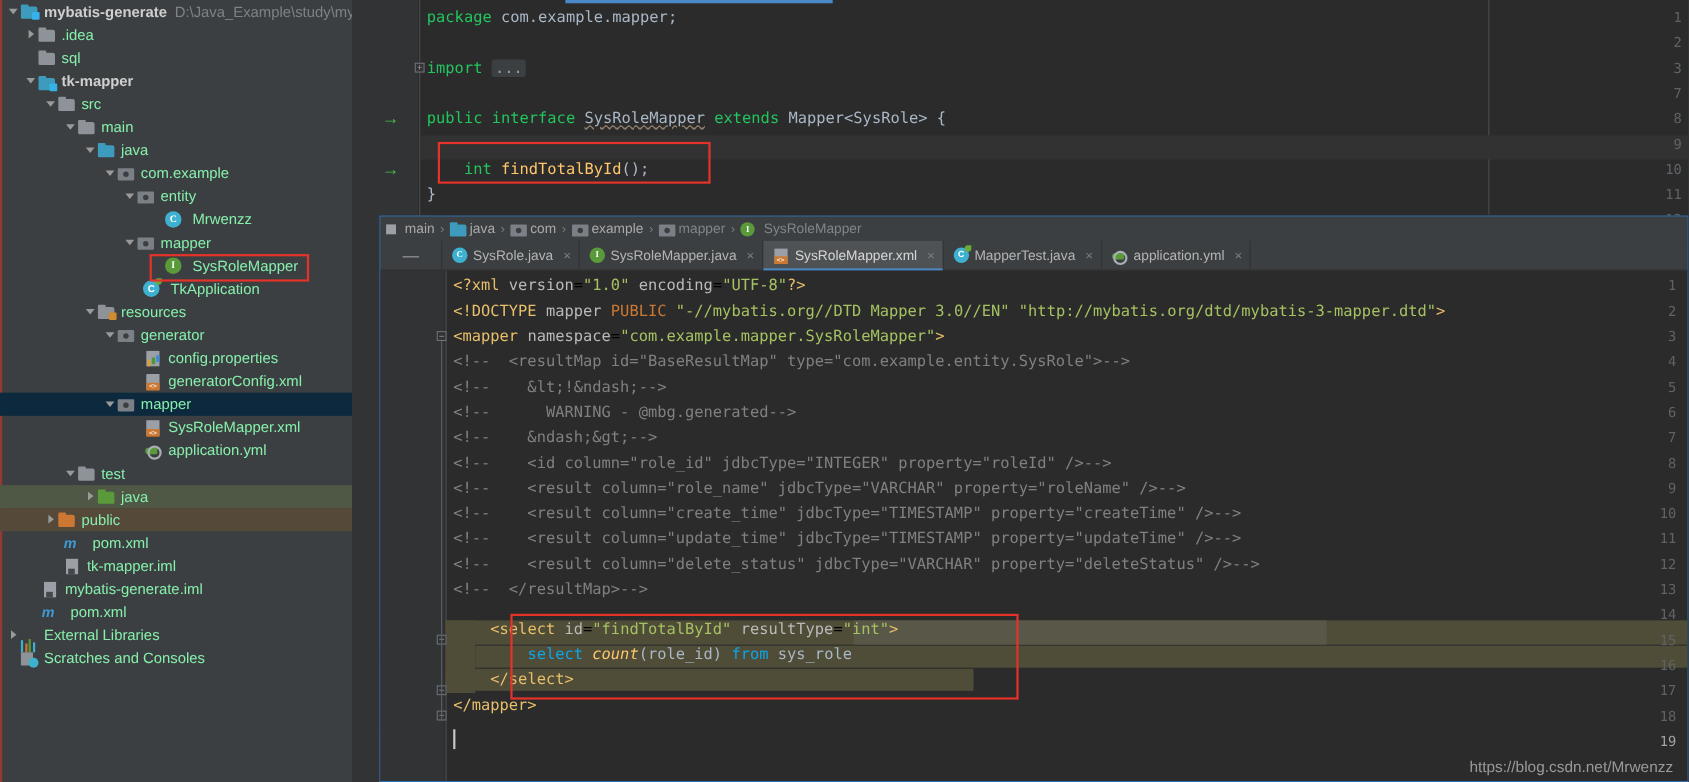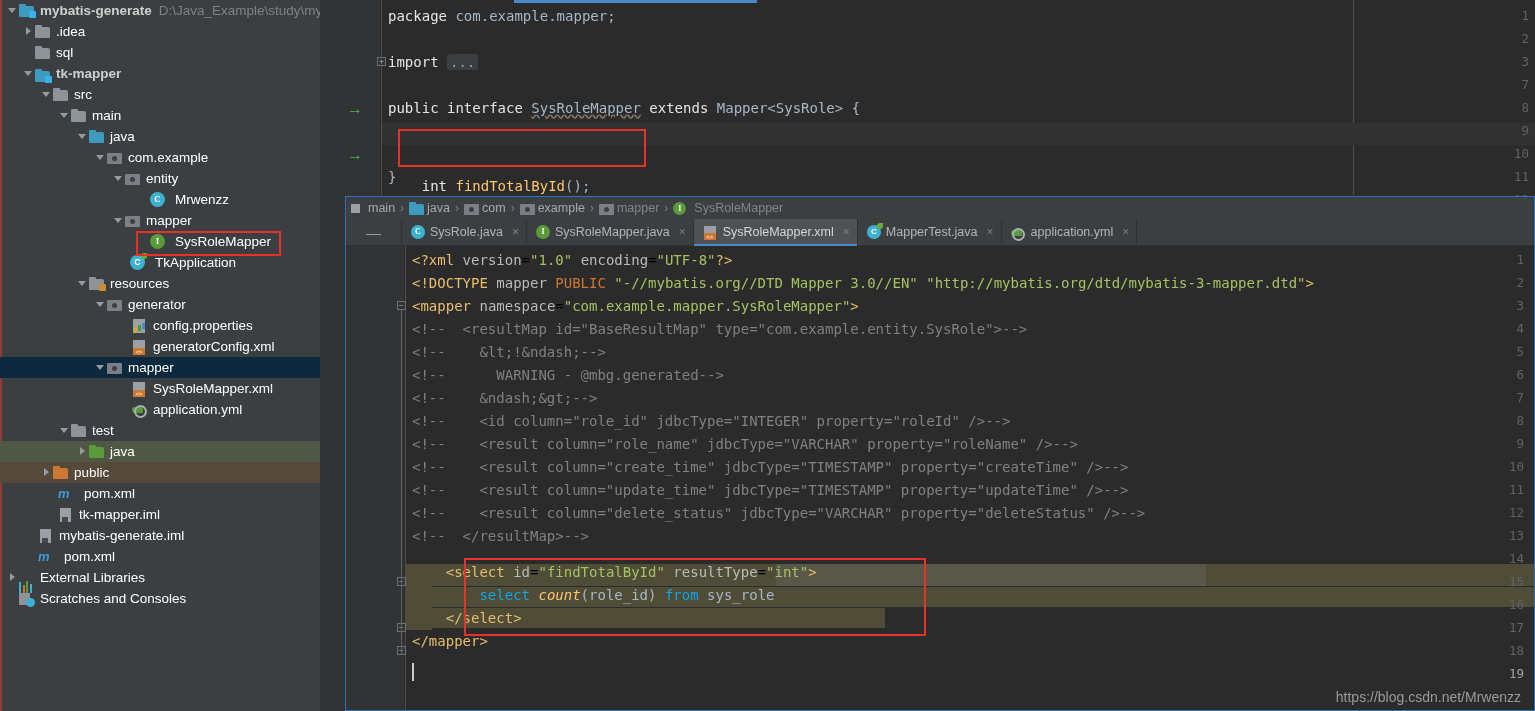--- a/index.html
+++ b/index.html
@@ -32,21 +32,21 @@
     content: ""; position: absolute; left: 2px; top: 8px;
     border-left: 4.5px solid transparent; border-right: 4.5px solid transparent;
     border-top: 5px solid #9a9a9a;
   }
   .tree-row .arrow.right::before {
     content: ""; position: absolute; left: 3.5px; top: 6px;
     border-top: 4.5px solid transparent; border-bottom: 4.5px solid transparent;
     border-left: 5px solid #9a9a9a;
   }
   .ico { flex: 0 0 auto; width: 16px; height: 16px; margin-right: 5px; position: relative; display:inline-block;}
-  .lbl { color: #ffffff; }
+  .lbl { color: #86efac; }
   .lbl.bold { font-weight: bold; color: #cfcfcf; }
   .lbl.dim { color: #7d8287; font-weight: normal; }
   .tree-row.sel-blue { background: #0d293e; }
   .tree-row.sel-green { background: #4e5845; }
   .tree-row.sel-brown { background: #55493a; }
 
   
   .ico-folder::before {
     content:""; position:absolute; left:0; top:3px; width:15px; height:11px;
     background:#8e9399; border-radius:1px 2px 1px 1px;
@@ -124,21 +124,21 @@
     position:absolute; left:61px; top:0; width:1px; height:711px; background:#4b4e50;
   }
   #java-margin-line {
     position:absolute; left:1033px; top:0; width:1px; height:195px; background:#4b4e50;
   }
   .jcode {
     position:absolute; left:68px;
     font-family:"DejaVu Sans Mono", monospace; font-size:14px; white-space:pre;
     color:#a9b7c6;
   }
-  .j-kw { color:#e5e5e5; }
+  .j-kw { color:#22c55e; }
   .j-method { color:#ffc66d; }
   .j-punc { color:#a9b7c6; }
   .j-err { color:#a9b7c6; text-decoration: underline; text-decoration-style: wavy;
            text-decoration-color:#8c7b6b; }
   .j-fold {
     position:absolute; left:57px; width:9px; height:9px; border:1px solid #6e7173;
     color:#9a9a9a; font-size:8px; line-height:7px; text-align:center;
     font-family:"DejaVu Sans Mono", monospace; background:#313335;
   }
   .j-dots { background:#3c3f41; color:#9a9a9a; padding:0 3px; border-radius:2px; }
@@ -247,21 +247,21 @@
     <div class="jl-num" style="top:192px;">12</div>
 
     <div class="jl-arrow" style="top:100px;">→</div>
     <div class="jl-arrow" style="top:146px;">→</div>
 
     <div class="j-fold" style="top:57px;">+</div>
 
     <div class="jcode" style="top:8px;"><span class="j-kw">package</span> com.example.mapper<span class="j-punc">;</span></div>
     <div class="jcode" style="top:54px;"><span class="j-kw">import</span> <span class="j-dots">...</span></div>
     <div class="jcode" style="top:100px;"><span class="j-kw">public</span> <span class="j-kw">interface</span> <span class="j-err">SysRoleMapper</span> <span class="j-kw">extends</span> Mapper&lt;SysRole&gt; {</div>
-    <div class="jcode" style="top:146px;margin-top:32px;">    <span class="j-kw">int</span> <span class="j-method">findTotalById</span>()<span class="j-punc">;</span></div>
+    <div class="jcode" style="top:146px;">    <span class="j-kw">int</span> <span class="j-method">findTotalById</span>()<span class="j-punc">;</span></div>
     <div class="jcode" style="top:169px;">}</div>
 
     <div class="redbox" style="left:78px; top:129px; width:248px; height:38px;"></div>
   </div>
 
   <div id="sidebar">
     <div id="sidebar-left-redline"></div>
 
     <div class="tree-row" style="padding-left:6px;">
       <span class="arrow down"></span>

